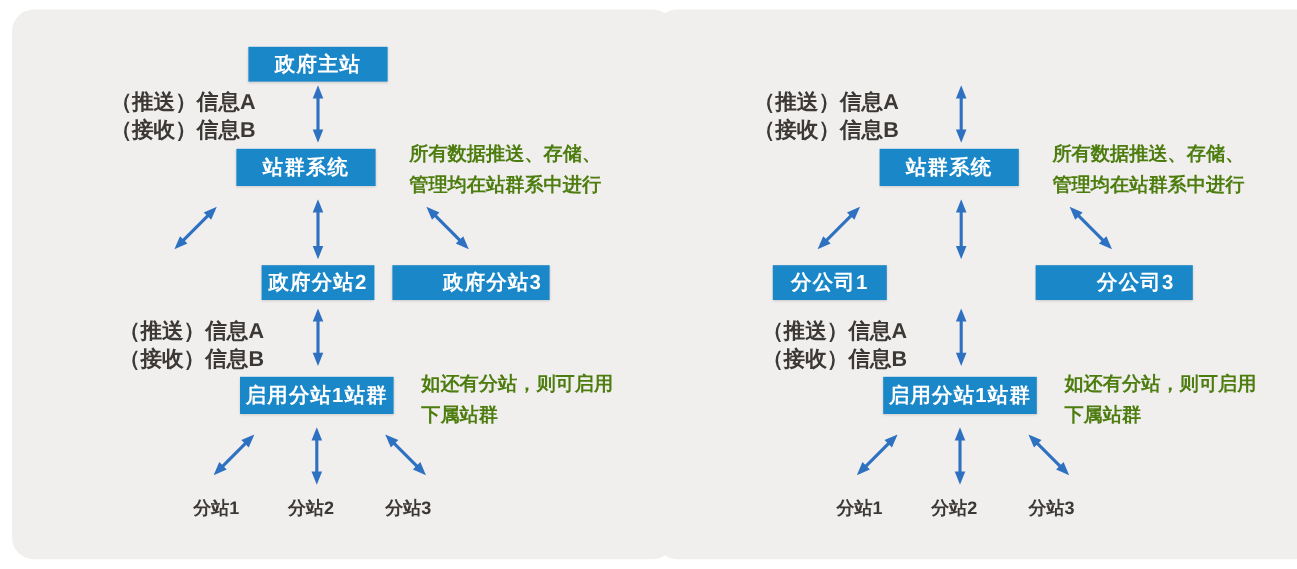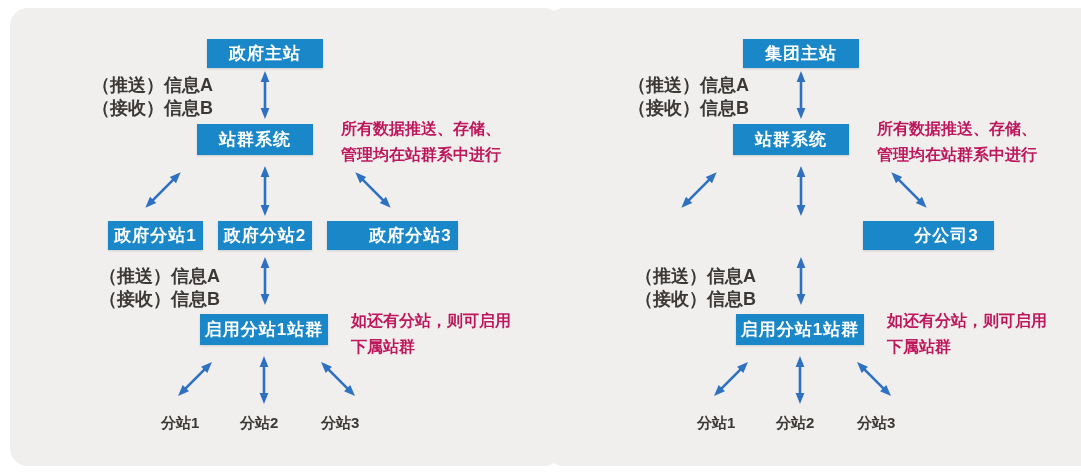--- a/index.html
+++ b/index.html
@@ -18,21 +18,21 @@
     position:absolute;background:#1987c8;color:#ffffff;
     font-weight:bold;font-size:17px;letter-spacing:1px;
     display:flex;align-items:center;justify-content:center;
     box-shadow:0 1px 2px rgba(0,0,0,0.15);
   }
   .lbl{
     position:absolute;font-size:18px;font-weight:bold;color:#3b3835;
     text-align:right;line-height:23px;white-space:nowrap;
   }
   .note{
-    position:absolute;font-size:16px;font-weight:bold;color:#be185d;
+    position:absolute;font-size:16px;font-weight:bold;color:#4d7c0f;
     line-height:26px;white-space:nowrap;
   }
   .arr{
     position:absolute;display:flex;align-items:center;justify-content:center;
   }
   .rot45 svg{transform:rotate(45deg);}
   .rotm45 svg{transform:rotate(-45deg);}
   .sub{
     position:absolute;font-size:15px;font-weight:bold;color:#3b3835;
     text-align:left;width:54px;white-space:nowrap;
@@ -102,21 +102,20 @@
     </svg>
   </span>
   <span class="arr diag-r1 rotm45">
     <svg width="14" height="50" viewBox="0 0 14 50">
       <line x1="7" y1="9" x2="7" y2="41" stroke="#2e71c1" stroke-width="2.6"></line>
       <polygon points="7,0 2.6,11 11.4,11" fill="#2e71c1"></polygon>
       <polygon points="7,50 2.6,39 11.4,39" fill="#2e71c1"></polygon>
     </svg>
   </span>
 
-  <div class="node box-b1">政府分站1</div>
   <div class="node box-b2">政府分站2</div>
   <div class="node box-b3">政府分站3</div>
 
   <div class="lbl labels-2">
     <div>（推送）信息A</div>
     <div>（接收）信息B</div>
   </div>
 
   <span class="arr arrow-v3">
     <svg width="14" height="48" viewBox="0 0 14 48">
@@ -155,21 +154,20 @@
     </svg>
   </span>
 
   <div class="sub sub-1">分站1</div>
   <div class="sub sub-2">分站2</div>
   <div class="sub sub-3">分站3</div>
 </div>
 
 <div class="panel p-right">
 
-  <div class="node box-main">集团主站</div>
 
   <span class="arr arrow-v1">
     <svg width="14" height="48" viewBox="0 0 14 48">
       <line x1="7" y1="9" x2="7" y2="39" stroke="#2e71c1" stroke-width="2.6"></line>
       <polygon points="7,0 2.6,11 11.4,11" fill="#2e71c1"></polygon>
       <polygon points="7,48 2.6,37 11.4,37" fill="#2e71c1"></polygon>
     </svg>
   </span>
 
   <div class="lbl labels-1">
@@ -199,20 +197,21 @@
     </svg>
   </span>
   <span class="arr diag-r1 rotm45">
     <svg width="14" height="50" viewBox="0 0 14 50">
       <line x1="7" y1="9" x2="7" y2="41" stroke="#2e71c1" stroke-width="2.6"></line>
       <polygon points="7,0 2.6,11 11.4,11" fill="#2e71c1"></polygon>
       <polygon points="7,50 2.6,39 11.4,39" fill="#2e71c1"></polygon>
     </svg>
   </span>
 
+  <div class="node box-b1">分公司1</div>
   <div class="node box-b3">分公司3</div>
 
   <div class="lbl labels-2">
     <div>（推送）信息A</div>
     <div>（接收）信息B</div>
   </div>
 
   <span class="arr arrow-v3">
     <svg width="14" height="48" viewBox="0 0 14 48">
       <line x1="7" y1="9" x2="7" y2="39" stroke="#2e71c1" stroke-width="2.6"></line>

